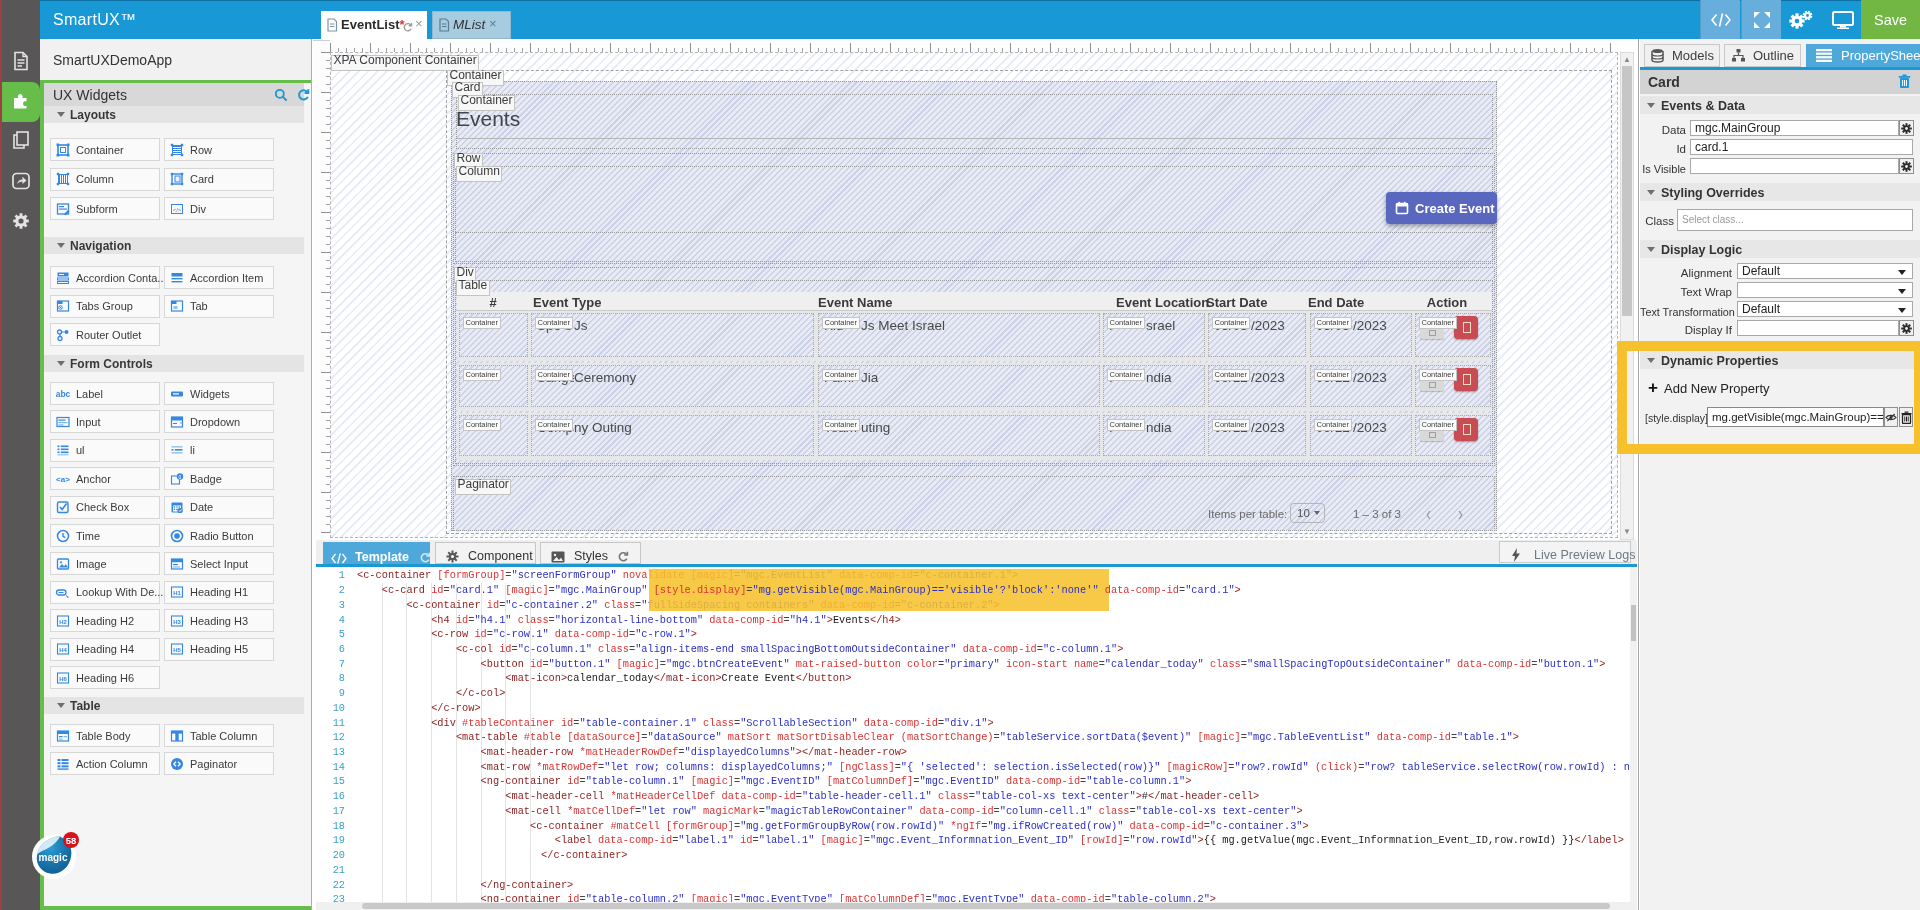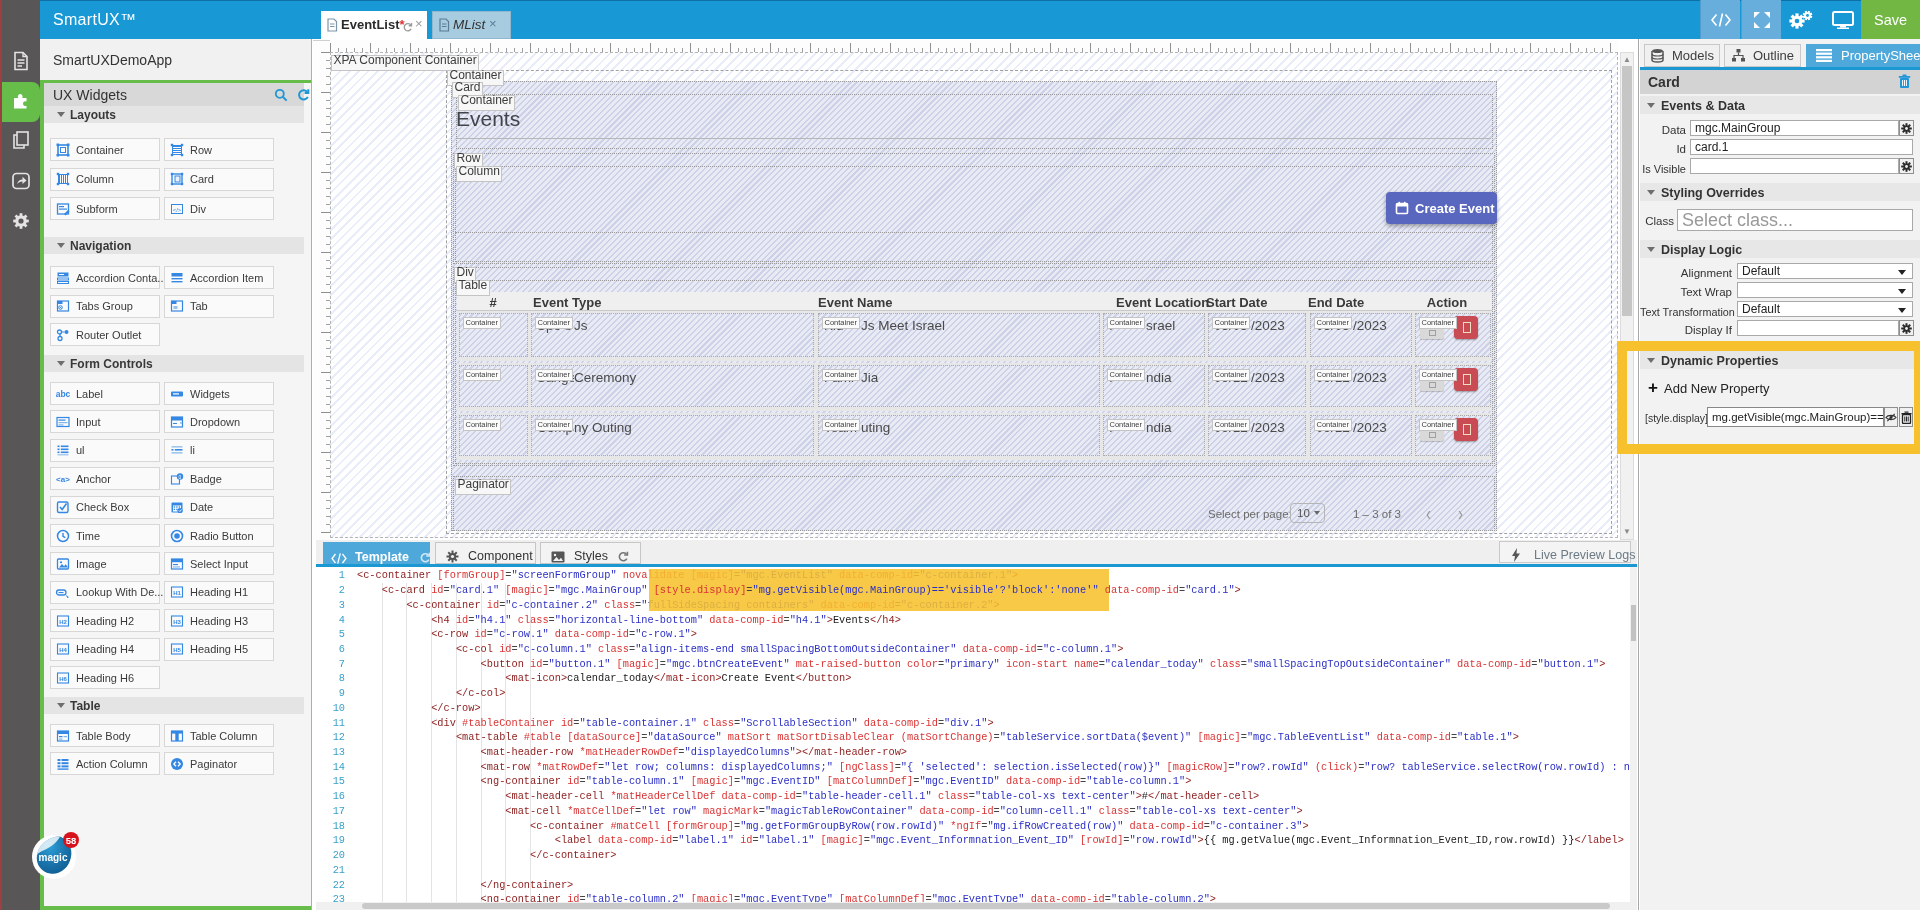--- a/index.html
+++ b/index.html
@@ -664,21 +664,21 @@
 <div class="cl">Container</div>
 <div class="celltext" style="left:5px;top:4px;z-index:1"><span style="display:inline-block;width:37px;overflow:hidden;vertical-align:top">09/12</span>/2023</div>
 </div>
 <div class="abs hatchD cellwrap" style="left:1085px;top:363px;width:76px;height:41px;border:1px dotted #ababab">
 <div class="cl">Container</div>
 <div class="graybtn" style="left:4px;top:12px"></div>
 <div class="redbtn" style="left:38px;top:2px"></div>
 </div>
 <div class="abs dotbox" style="left:123px;top:424px;width:1042px;height:55px"></div>
 <div class="taglbl" style="left:125px;top:427px">Paginator</div>
-<div class="abs" style="left:878px;top:456px;font-size:11.5px;color:#6b6b6b">Select per page:</div>
+<div class="abs" style="left:878px;top:456px;font-size:11.5px;color:#6b6b6b">Items per table:</div>
 <div class="abs" style="left:960px;top:451px;width:35px;height:20px;border:1px solid #b5b5b5;border-radius:4px;font-size:11.5px;color:#555;line-height:18px;padding-left:6px;white-space:nowrap">10 <span style="display:inline-block;vertical-align:2px;border-left:3.5px solid transparent;border-right:3.5px solid transparent;border-top:4.5px solid #666;margin-left:1px"></span></div>
 <div class="abs" style="left:1023px;top:456px;font-size:11.5px;color:#6b6b6b">1 – 3 of 3</div>
 <div class="abs" style="left:1096px;top:452px;font-size:15px;color:#9a9a9a;transform:scaleY(1.4)">‹</div>
 <div class="abs" style="left:1128px;top:452px;font-size:15px;color:#9a9a9a;transform:scaleY(1.4)">›</div>
 </div>
 <div class="abs" id="csb">
       <div class="sbarrow" style="top:1px">▲</div>
       <div class="sbarrow" style="bottom:1px">▼</div>
       <div id="csb-thumb"></div>
     </div>
@@ -770,21 +770,21 @@
 <div class="cline" style="left:41px;top:207.48000000000002px;z-index:1;">&nbsp;&nbsp;&nbsp;&nbsp;&nbsp;&nbsp;&nbsp;&nbsp;&nbsp;&nbsp;&nbsp;&nbsp;&nbsp;&nbsp;&nbsp;&nbsp;&nbsp;&nbsp;&nbsp;&nbsp;<span class="ct">&lt;ng-container</span> <span class="ca">id</span><span class="ce">=</span><span class="cv">"table-column.1"</span> <span class="ca">[magic]</span><span class="ce">=</span><span class="cv">"mgc.EventID"</span> <span class="ca">[matColumnDef]</span><span class="ce">=</span><span class="cv">"mgc.EventID"</span> <span class="ca">data-comp-id</span><span class="ce">=</span><span class="cv">"table-column.1"</span><span class="ct">&gt;</span></div>
 <div class="lnum" style="left:5px;top:222.20000000000002px">16</div>
 <div class="cline" style="left:41px;top:222.20000000000002px;z-index:1;">&nbsp;&nbsp;&nbsp;&nbsp;&nbsp;&nbsp;&nbsp;&nbsp;&nbsp;&nbsp;&nbsp;&nbsp;&nbsp;&nbsp;&nbsp;&nbsp;&nbsp;&nbsp;&nbsp;&nbsp;&nbsp;&nbsp;&nbsp;&nbsp;<span class="ct">&lt;mat-header-cell</span> <span class="ca">*matHeaderCellDef</span> <span class="ca">data-comp-id</span><span class="ce">=</span><span class="cv">"table-header-cell.1"</span> <span class="ca">class</span><span class="ce">=</span><span class="cv">"table-col-xs text-center"</span><span class="ct">&gt;</span><span class="cp">#</span><span class="ct">&lt;/mat-header-cell&gt;</span></div>
 <div class="lnum" style="left:5px;top:236.92000000000002px">17</div>
 <div class="cline" style="left:41px;top:236.92000000000002px;z-index:1;">&nbsp;&nbsp;&nbsp;&nbsp;&nbsp;&nbsp;&nbsp;&nbsp;&nbsp;&nbsp;&nbsp;&nbsp;&nbsp;&nbsp;&nbsp;&nbsp;&nbsp;&nbsp;&nbsp;&nbsp;&nbsp;&nbsp;&nbsp;&nbsp;<span class="ct">&lt;mat-cell</span> <span class="ca">*matCellDef</span><span class="ce">=</span><span class="cv">"let row"</span> <span class="ca">magicMark</span><span class="ce">=</span><span class="cv">"magicTableRowContainer"</span> <span class="ca">data-comp-id</span><span class="ce">=</span><span class="cv">"column-cell.1"</span> <span class="ca">class</span><span class="ce">=</span><span class="cv">"table-col-xs text-center"</span><span class="ct">&gt;</span></div>
 <div class="lnum" style="left:5px;top:251.64000000000001px">18</div>
 <div class="cline" style="left:41px;top:251.64000000000001px;z-index:1;">&nbsp;&nbsp;&nbsp;&nbsp;&nbsp;&nbsp;&nbsp;&nbsp;&nbsp;&nbsp;&nbsp;&nbsp;&nbsp;&nbsp;&nbsp;&nbsp;&nbsp;&nbsp;&nbsp;&nbsp;&nbsp;&nbsp;&nbsp;&nbsp;&nbsp;&nbsp;&nbsp;&nbsp;<span class="ct">&lt;c-container</span> <span class="ca">#matCell</span> <span class="ca">[formGroup]</span><span class="ce">=</span><span class="cv">"mg.getFormGroupByRow(row.rowId)"</span> <span class="ca">*ngIf</span><span class="ce">=</span><span class="cv">"mg.ifRowCreated(row)"</span> <span class="ca">data-comp-id</span><span class="ce">=</span><span class="cv">"c-container.3"</span><span class="ct">&gt;</span></div>
 <div class="lnum" style="left:5px;top:266.36px">19</div>
 <div class="cline" style="left:41px;top:266.36px;z-index:1;">&nbsp;&nbsp;&nbsp;&nbsp;&nbsp;&nbsp;&nbsp;&nbsp;&nbsp;&nbsp;&nbsp;&nbsp;&nbsp;&nbsp;&nbsp;&nbsp;&nbsp;&nbsp;&nbsp;&nbsp;&nbsp;&nbsp;&nbsp;&nbsp;&nbsp;&nbsp;&nbsp;&nbsp;&nbsp;&nbsp;&nbsp;&nbsp;<span class="ct">&lt;label</span> <span class="ca">data-comp-id</span><span class="ce">=</span><span class="cv">"label.1"</span> <span class="ca">id</span><span class="ce">=</span><span class="cv">"label.1"</span> <span class="ca">[magic]</span><span class="ce">=</span><span class="cv">"mgc.Event_Informnation_Event_ID"</span> <span class="ca">[rowId]</span><span class="ce">=</span><span class="cv">"row.rowId"</span><span class="ct">&gt;</span><span class="cp">{{ mg.getValue(mgc.Event_Informnation_Event_ID,row.rowId) }}</span><span class="ct">&lt;/label&gt;</span></div>
 <div class="lnum" style="left:5px;top:281.08px">20</div>
-<div class="cline" style="left:41px;top:281.08px;z-index:1;">&nbsp;&nbsp;&nbsp;&nbsp;&nbsp;&nbsp;&nbsp;&nbsp;&nbsp;&nbsp;&nbsp;&nbsp;&nbsp;&nbsp;&nbsp;&nbsp;&nbsp;&nbsp;&nbsp;&nbsp;&nbsp;&nbsp;&nbsp;&nbsp;&nbsp;&nbsp;&nbsp;&nbsp;<span class="ct">&lt;/c-container&gt;</span></div>
+<div class="cline" style="left:52px;top:281.08px;z-index:1;">&nbsp;&nbsp;&nbsp;&nbsp;&nbsp;&nbsp;&nbsp;&nbsp;&nbsp;&nbsp;&nbsp;&nbsp;&nbsp;&nbsp;&nbsp;&nbsp;&nbsp;&nbsp;&nbsp;&nbsp;&nbsp;&nbsp;&nbsp;&nbsp;&nbsp;&nbsp;&nbsp;&nbsp;<span class="ct">&lt;/c-container&gt;</span></div>
 <div class="lnum" style="left:5px;top:295.8px">21</div>
 <div class="lnum" style="left:5px;top:310.52px">22</div>
 <div class="cline" style="left:41px;top:310.52px;z-index:1;">&nbsp;&nbsp;&nbsp;&nbsp;&nbsp;&nbsp;&nbsp;&nbsp;&nbsp;&nbsp;&nbsp;&nbsp;&nbsp;&nbsp;&nbsp;&nbsp;&nbsp;&nbsp;&nbsp;&nbsp;<span class="ct">&lt;/ng-container&gt;</span></div>
 <div class="lnum" style="left:5px;top:325.24px">23</div>
 <div class="cline" style="left:41px;top:325.24px;z-index:1;">&nbsp;&nbsp;&nbsp;&nbsp;&nbsp;&nbsp;&nbsp;&nbsp;&nbsp;&nbsp;&nbsp;&nbsp;&nbsp;&nbsp;&nbsp;&nbsp;&nbsp;&nbsp;&nbsp;&nbsp;<span class="ct">&lt;ng-container</span> <span class="ca">id</span><span class="ce">=</span><span class="cv">"table-column.2"</span> <span class="ca">[magic]</span><span class="ce">=</span><span class="cv">"mgc.EventType"</span> <span class="ca">[matColumnDef]</span><span class="ce">=</span><span class="cv">"mgc.EventType"</span> <span class="ca">data-comp-id</span><span class="ce">=</span><span class="cv">"table-column.2"</span><span class="ct">&gt;</span></div>
 <div class="abs" style="left:65.7px;top:16px;width:1px;height:319px;background:#e4e4e4;z-index:0"></div>
 <div class="abs" style="left:90.4px;top:16px;width:1px;height:319px;background:#e4e4e4;z-index:0"></div>
 <div class="abs" style="left:115.2px;top:16px;width:1px;height:319px;background:#e4e4e4;z-index:0"></div>
 <div class="abs" style="left:139.9px;top:16px;width:1px;height:319px;background:#e4e4e4;z-index:0"></div>
 <div class="abs" style="left:164.6px;top:16px;width:1px;height:319px;background:#e4e4e4;z-index:0"></div>
@@ -865,21 +865,21 @@
             <circle r="3.1"></circle>
             <circle r="1.4" fill="#f0f0f0"></circle>
           </g>
         </svg>
       </div>
 <div class="rsec" style="top:144px">
         <div class="tri"></div>
         <b>Styling Overrides</b>
       </div>
 <div class="rlab" style="left:0px;top:176px;width:34px">Class</div>
-<div class="rinput" style="left:37px;top:170px;width:236px;height:22px;line-height:20px;font-size:18px;color:#999">Select class...</div>
+<div class="rinput" style="left:37px;top:170px;width:236px;height:22px;line-height:20px;font-size:10px;color:#999">Select class...</div>
 <div class="rsec" style="top:201px">
         <div class="tri"></div>
         <b>Display Logic</b>
       </div>
 <div class="rlab" style="left:0px;top:228px;width:92px">Alignment</div>
 <div class="rsel" style="left:97px;top:224px;width:176px;height:16px">Default</div>
 <div class="rlab" style="left:0px;top:247px;width:92px">Text Wrap</div>
 <div class="rsel" style="left:97px;top:243px;width:176px;height:16px"></div>
 <div class="rlab" style="left:0px;top:267px;width:92px;font-size:10.8px">Text Transformation</div>
 <div class="rsel" style="left:97px;top:262px;width:176px;height:16px">Default</div>

